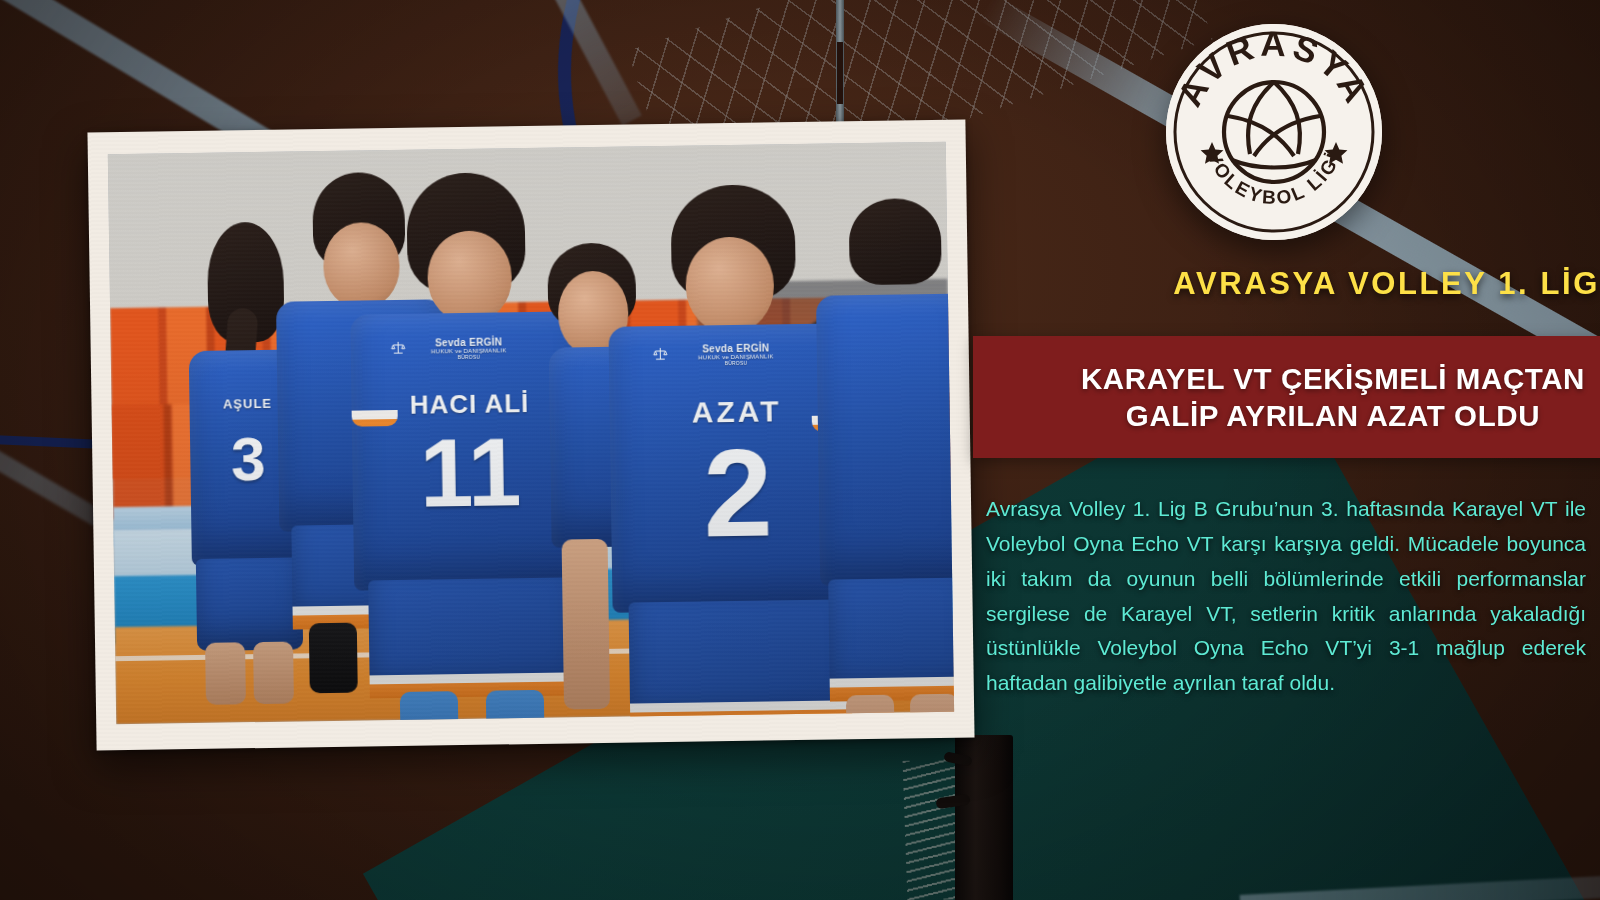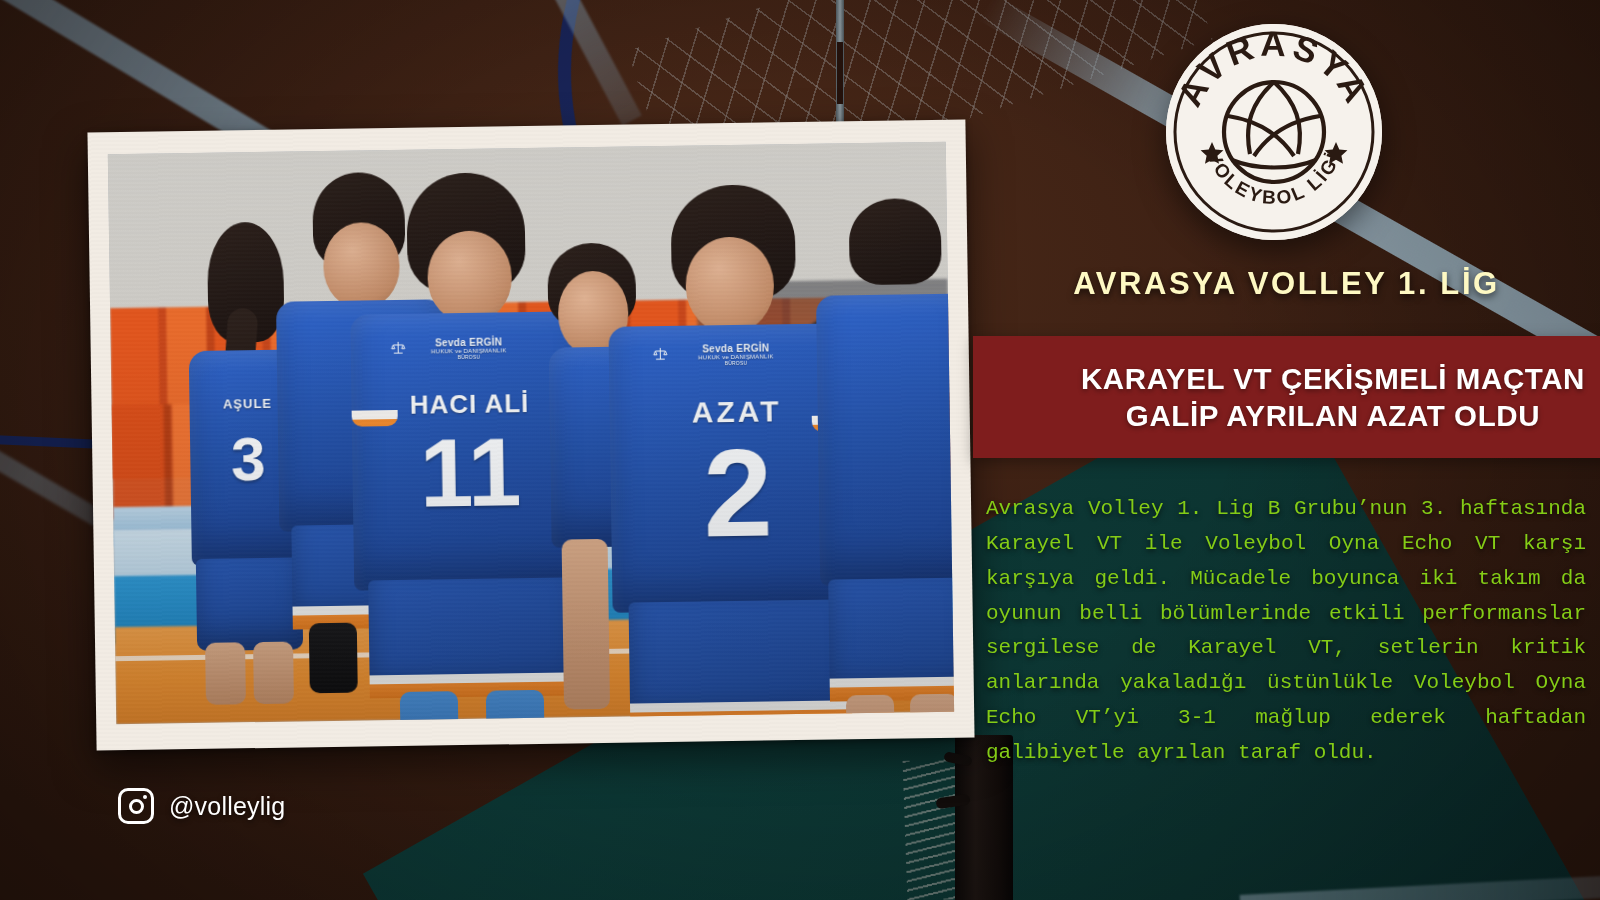--- a/index.html
+++ b/index.html
@@ -276,22 +276,22 @@
     border-radius:50%;
     background:#f6f2ec;
     box-shadow:0 10px 30px rgba(0,0,0,.5);
   }
   .badge svg{display:block;}
 
   
   .kicker{
     position:absolute;
     left:973px;top:266px;width:627px;
-    text-align:center;
-    color:#fef9c3;
+    text-align:right;
+    color:#fde047;
     font-size:31px;
     font-weight:700;
     letter-spacing:2.6px;
     text-shadow:0 3px 7px rgba(0,0,0,.65);
     white-space:nowrap;
   }
   .headline-band{
     position:absolute;
     left:973px;top:336px;width:720px;height:122px;
     background:#7f1d1d;
@@ -304,26 +304,26 @@
     font-weight:700;
     letter-spacing:.6px;
     line-height:1.26;
     text-align:center;
     text-shadow:0 2px 5px rgba(0,0,0,.4);
     padding:0 8px;
   }
   .body-text{
     position:absolute;
     left:986px;top:492px;width:600px;
-    color:#84cc16;
+    color:#5eead4;
     font-size:21px;
     line-height:1.66;
     text-align:justify;
     text-shadow:0 2px 5px rgba(0,0,0,.7);
-    font-family:Liberation Mono, monospace;
+    font-family:Liberation Sans, sans-serif;
   }
 
   
   .social{
     position:absolute;
     left:118px;top:788px;
     display:flex;align-items:center;gap:22px;
     color:#ffffff;
   }
   .social .grp{display:flex;align-items:center;gap:15px;}
@@ -521,20 +521,16 @@
   <div class="headline-band">
     <div class="headline">
       <div>KARAYEL VT ÇEKİŞMELİ MAÇTAN</div>
       <div>GALİP AYRILAN AZAT OLDU</div>
     </div>
   </div>
 
   <div class="body-text">Avrasya Volley 1. Lig B Grubu’nun 3. haftasında Karayel VT ile Voleybol Oyna Echo VT karşı karşıya geldi. Mücadele boyunca iki takım da oyunun belli bölümlerinde etkili performanslar sergilese de Karayel VT, setlerin kritik anlarında yakaladığı üstünlükle Voleybol Oyna Echo VT’yi 3-1 mağlup ederek haftadan galibiyetle ayrılan taraf oldu.</div>
 
   <div class="social">
-    <div class="grp">
-      <div class="ig-ic"></div>
-      <div class="handle">@volleylig</div>
-    </div>
     <div class="gap"></div>
   </div>
 
 </div>
 
 </body></html>

